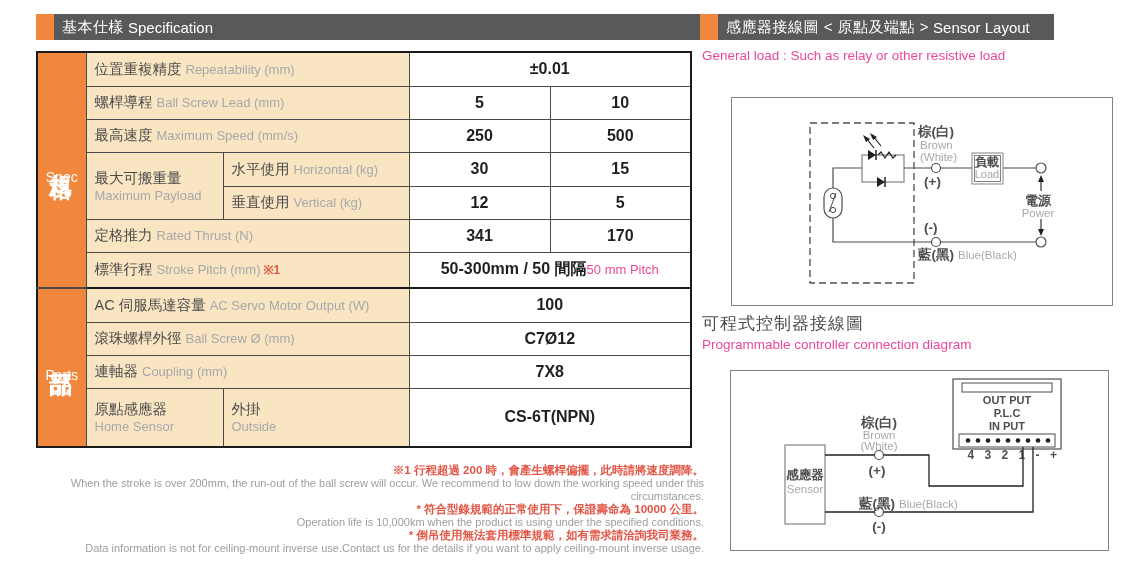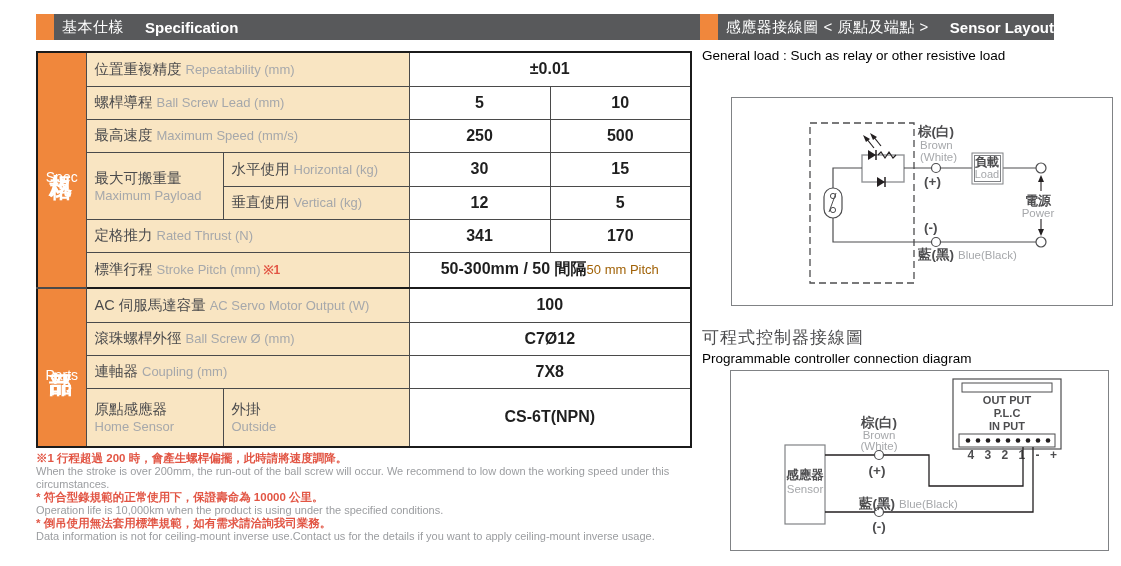--- a/index.html
+++ b/index.html
@@ -5,47 +5,47 @@
   * { margin:0; padding:0; box-sizing:border-box; }
   html,body { background:#fff; font-family:"Liberation Sans", sans-serif; }
   .page { position:relative; width:1121px; height:566px; background:#fff; overflow:hidden; }
 
   
   .sec-header { position:absolute; height:26px; display:flex; }
   .sec-header .sq { width:18px; height:26px; background:#F0873C; }
   .sec-header .bar { background:#58595B; color:#fff; flex:1; display:flex; align-items:center;
                      padding-left:8px; font-size:15px; white-space:nowrap; }
   .sec-header .bar .zh { font-weight:500; letter-spacing:0.5px; }
-  .sec-header .bar .en { font-weight:bold; margin-left:21px; }
+  .sec-header .bar .en { font-weight:normal; margin-left:4px; }
 
   
   table.spec { position:absolute; left:36px; top:51px; width:654px; border-collapse:collapse;
                table-layout:fixed; border:2px solid #1b1b1b; }
   table.spec td { border:1px solid #4a4a4a; padding:0 8px; vertical-align:middle; }
   table.spec td.band { background:#F0873C; border-color:#4a4a4a; padding:0; }
   .band-inner { display:flex; flex-direction:column; align-items:center; justify-content:center; gap:8px; color:#fff; }
   .band-zh { writing-mode:vertical-rl; text-orientation:upright; font-size:23px; font-weight:bold; letter-spacing:3px; }
   .band-en { font-size:14px; }
   td.lbl { background:#F9E5C2; }
   .zh-lbl { font-size:14.5px; color:#4B4B4D; }
   .en-lbl { font-size:13px; color:#A6A8AB; margin-left:4px; }
   .note-red { color:#E25544; font-size:12px; font-weight:bold; margin-left:3px; }
   td.val { background:#fff; text-align:center; font-size:16px; font-weight:600; color:#1f1f1f; }
-  .val-sub { font-size:13px; font-weight:normal; color:#a16207; margin-left:0; }
+  .val-sub { font-size:13px; font-weight:normal; color:#ec4899; margin-left:0; }
   tr.section-start td { border-top:2px solid #1b1b1b; }
   .stack .en-lbl { display:block; margin-left:0; }
 
   
-  .footnotes { position:absolute; left:36px; top:452px; width:668px; }
+  .footnotes { position:absolute; left:36px; top:464px; width:668px;text-align:right; }
   .fn-zh { color:#E25544; font-weight:bold; font-size:11.5px; line-height:13px; }
   .fn-en { color:#9B9DA0; font-size:11px; line-height:13px; }
 
   
   .subtitle-zh { font-size:17px; color:#4D4D4F; letter-spacing:1px; }
-  .subtitle-en { font-size:13.5px; color:#000000; margin-top:2px; }
+  .subtitle-en { font-size:13.5px; color:#ec4899; margin-top:2px; }
   .diagram-box { position:absolute; background:#fff; border:1px solid #808285; }
   svg text { font-family:"Liberation Sans", sans-serif; }
   .t-dark { fill:#4D4D4F; font-weight:bold; }
   .t-gray { fill:#A6A8AB; }
 </style>
 </head>
 <body>
 
 <div class="page">
 
@@ -232,21 +232,21 @@
       <text x="186" y="38" font-size="13.5" class="t-dark">棕(白)</text>
       <text x="188" y="51" font-size="11.5" class="t-gray">Brown</text>
       <text x="188" y="63" font-size="11.5" class="t-gray">(White)</text>
       <text x="192" y="88" font-size="13.5" class="t-dark">(+)</text>
       <text x="192" y="134" font-size="13.5" class="t-dark">(-)</text>
       <text x="186" y="161" font-size="13.5" class="t-dark">藍(黑)</text>
       <text x="226" y="161" font-size="11.5" class="t-gray">Blue(Black)</text>
     </svg>
   </div>
 
-  <div style="position:absolute; left:702px; top:312px;margin-top:14px;">
+  <div style="position:absolute; left:702px; top:312px;">
     <div class="subtitle-zh">可程式控制器接線圖</div>
     <div class="subtitle-en">Programmable controller connection diagram</div>
   </div>
 
   <div class="diagram-box" style="left:730px; top:370px; width:379px; height:181px;">
     <svg width="377" height="179" viewBox="0 0 377 179">
 
       <rect x="54" y="74" width="40" height="79" fill="#fff" stroke="#808285" stroke-width="1.2"></rect>
       <text x="74" y="108" text-anchor="middle" font-size="12.5" class="t-dark">感應器</text>
       <text x="74" y="122" text-anchor="middle" font-size="11.5" class="t-gray">Sensor</text>

